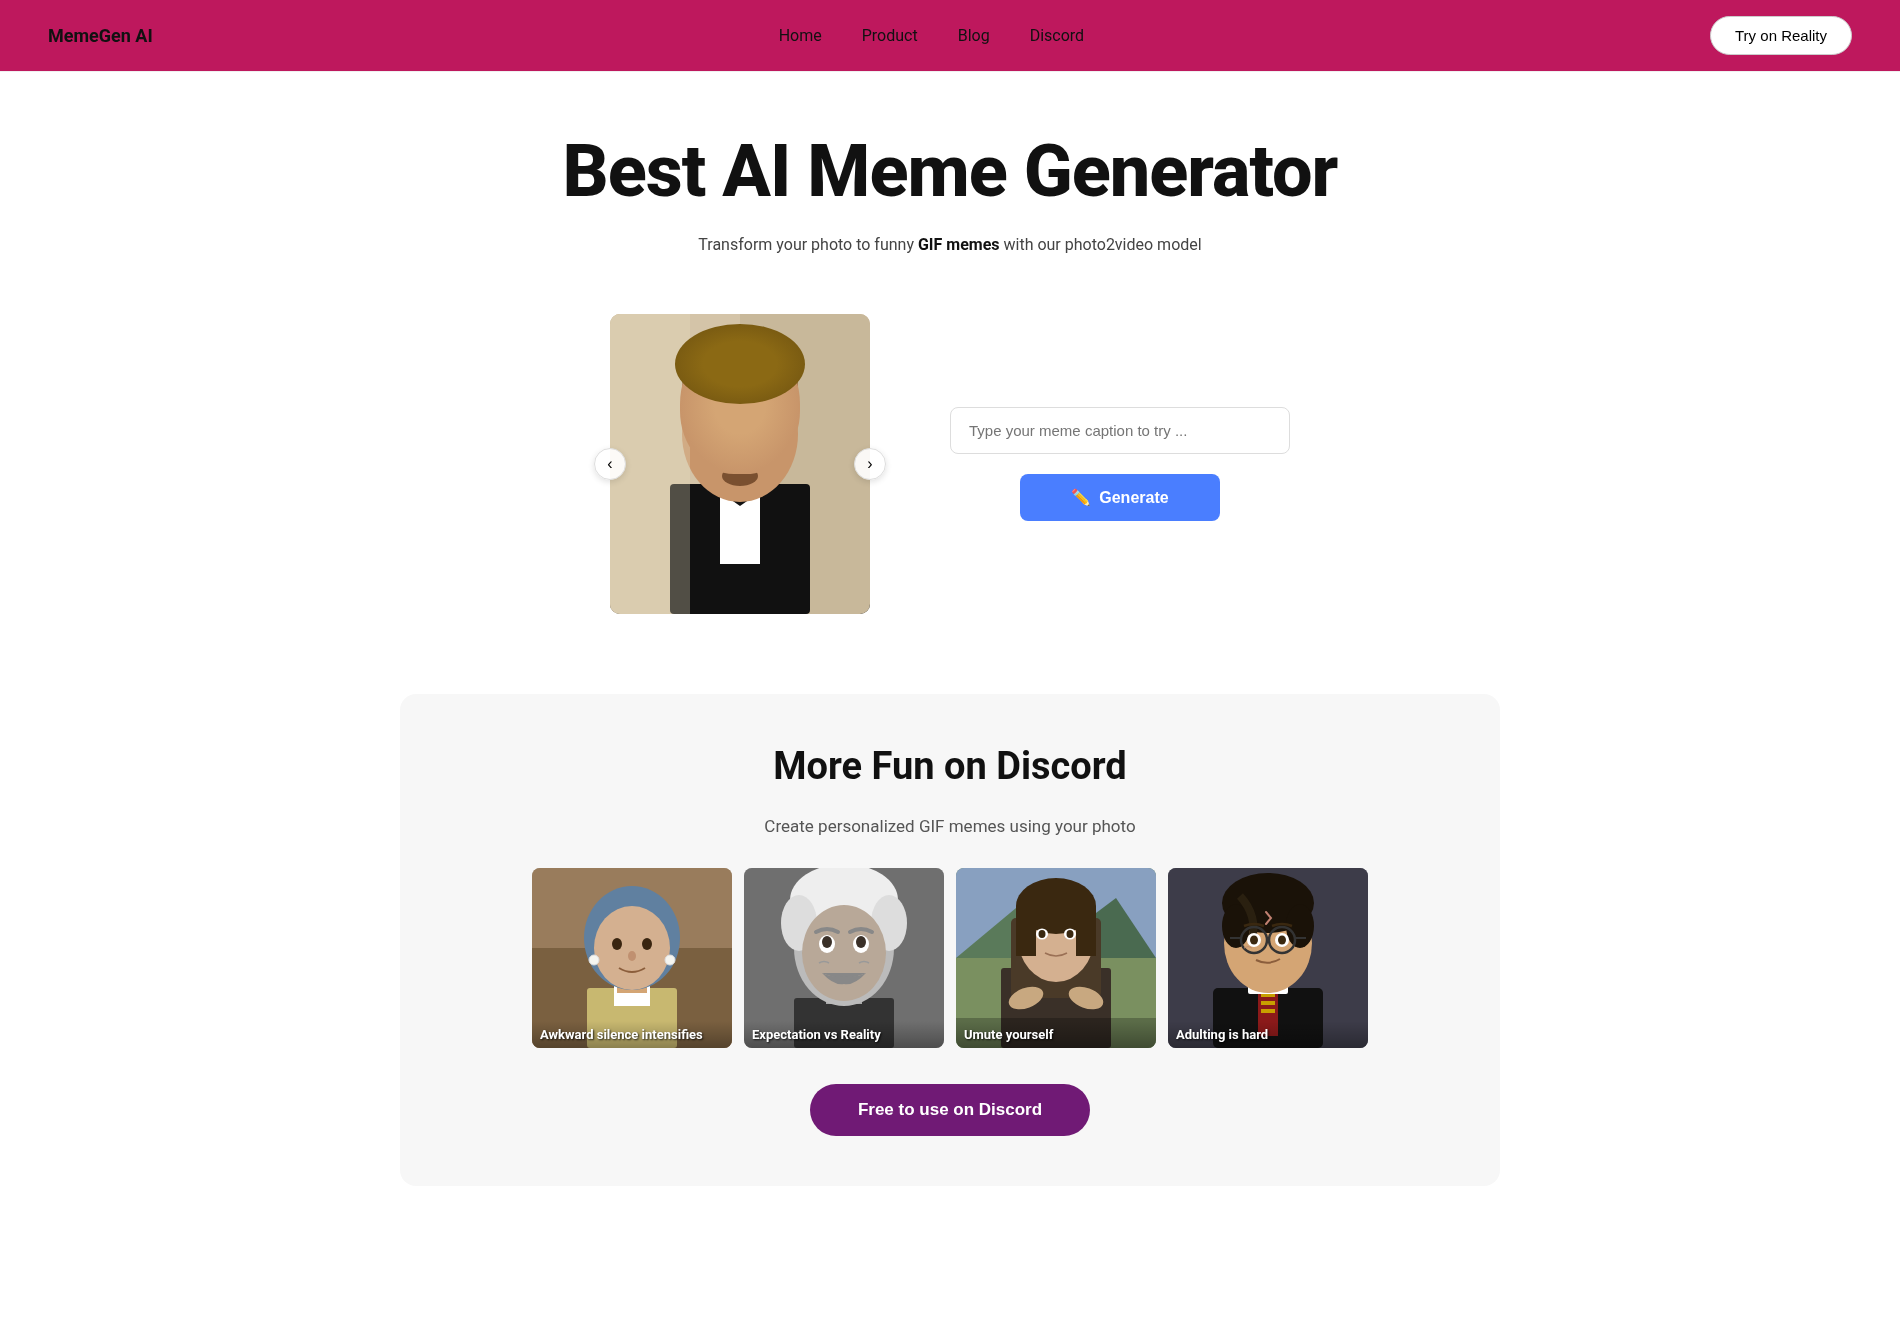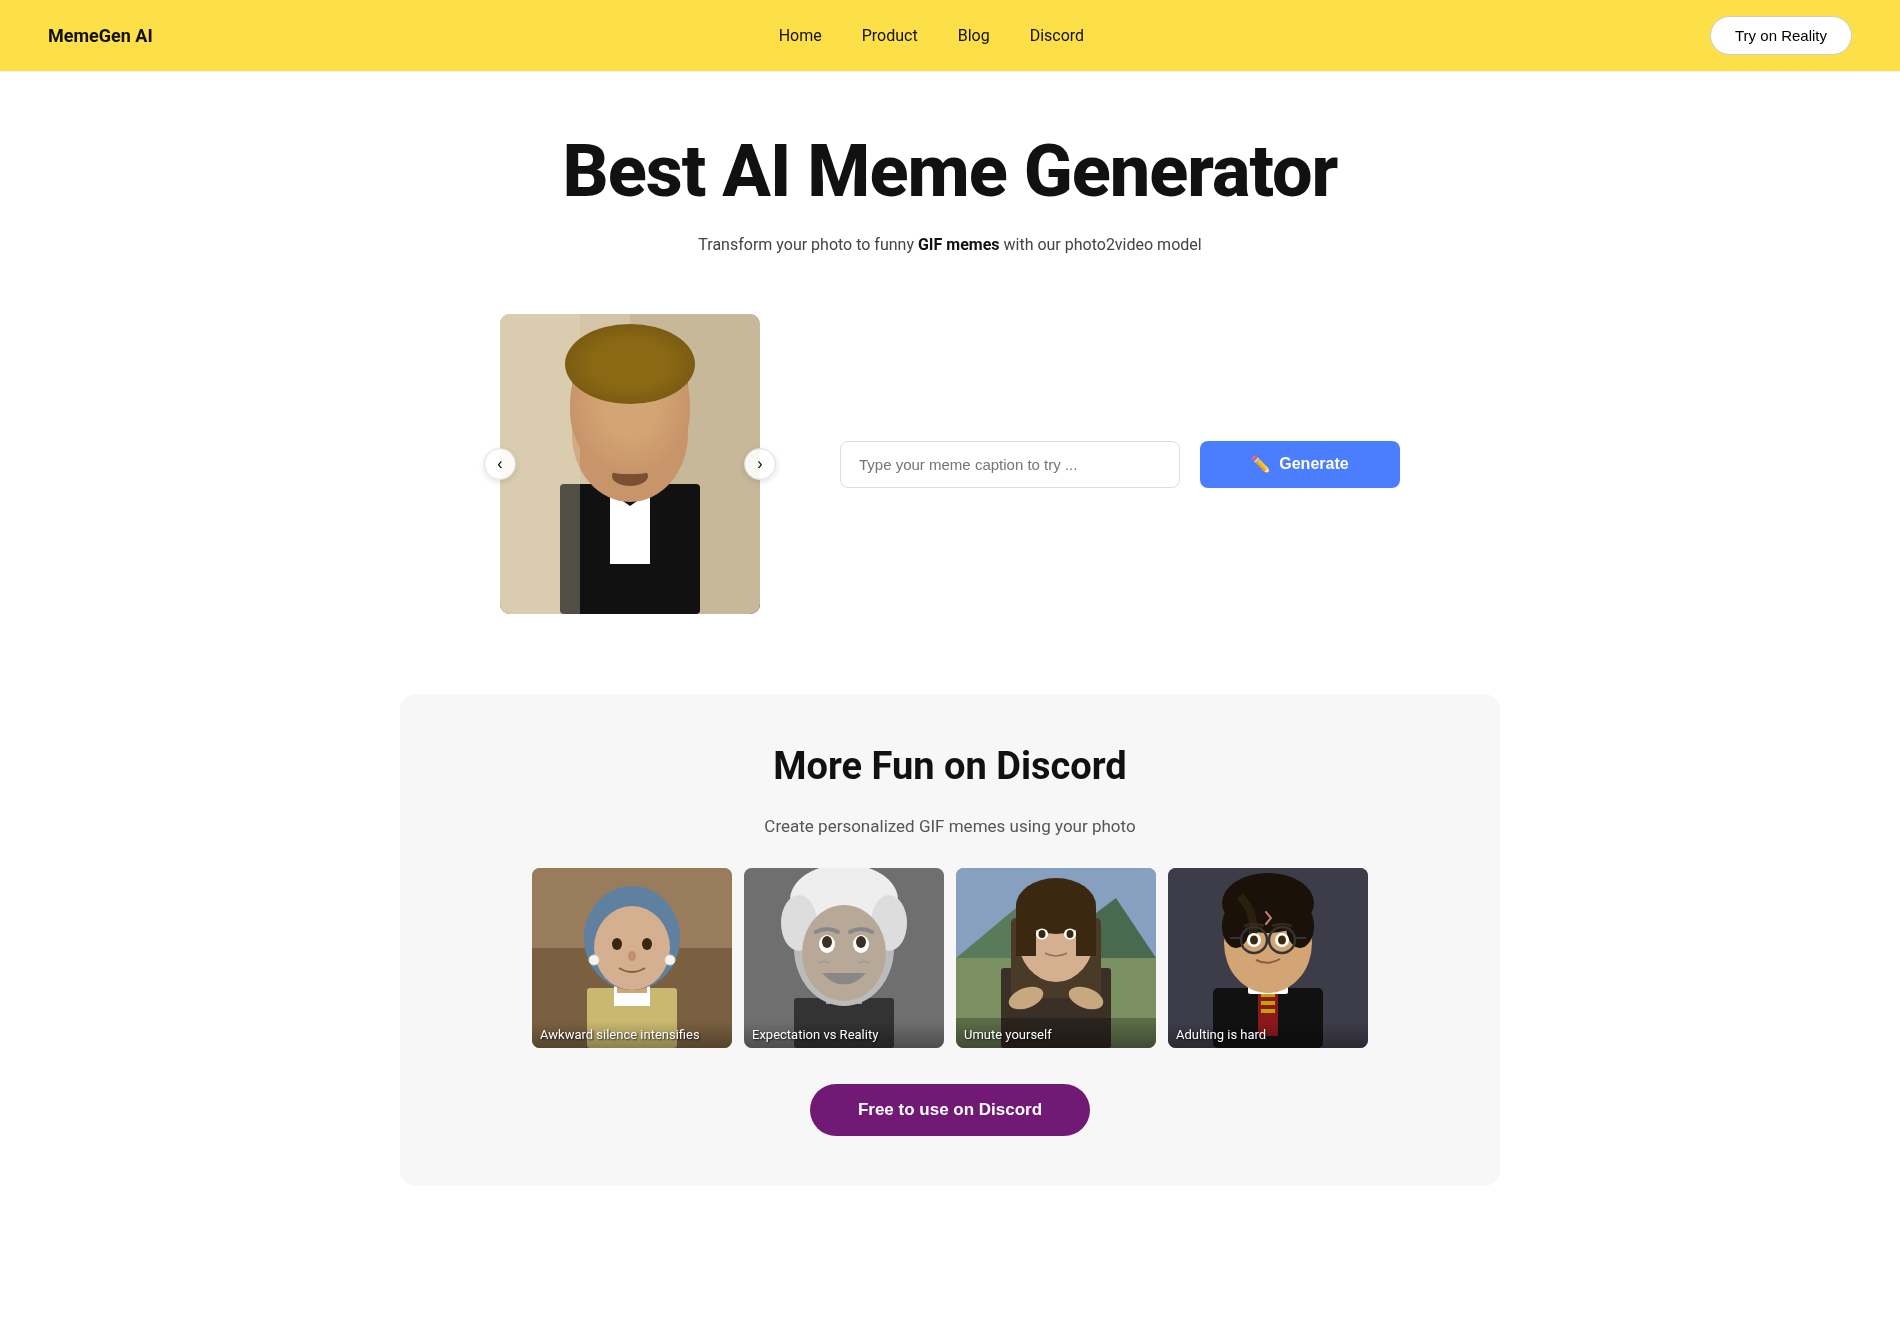--- a/index.html
+++ b/index.html
@@ -2,21 +2,21 @@
 <html><head>
   <meta charset="utf-8">
   <style>
     * { margin: 0; padding: 0; box-sizing: border-box; }
     body { font-family: -apple-system, BlinkMacSystemFont, 'Segoe UI', Roboto, sans-serif; background: #fff; color: #111; }
 
     
     nav {
       display: flex; align-items: center; justify-content: space-between;
       padding: 0 48px; height: 72px; border-bottom: 1px solid #f0f0f0;
-      position: sticky; top: 0; background: #fde047; z-index: 100;
+      position: sticky; top: 0; background: #be185d; z-index: 100;
     }
     .nav-logo { font-size: 18px; font-weight: 700; }
     .nav-links { display: flex; gap: 40px; }
     .nav-links a { text-decoration: none; color: #111; font-size: 16px; }
     .nav-cta {
       border: 1.5px solid #ccc; border-radius: 999px;
       padding: 10px 24px; font-size: 15px; background: #fff;
       cursor: pointer; font-weight: 500;
     }
 
@@ -55,21 +55,21 @@
     .carousel-btn {
       position: absolute; top: 50%; transform: translateY(-50%);
       width: 32px; height: 32px; border-radius: 50%;
       background: rgba(255,255,255,0.9); border: 1px solid #ddd;
       cursor: pointer; font-size: 16px; display: flex; align-items: center; justify-content: center;
       box-shadow: 0 2px 6px rgba(0,0,0,0.12);
     }
     .carousel-btn.prev { left: -16px; }
     .carousel-btn.next { right: -16px; }
 
-    .demo-controls { display: flex; flex-direction: row; align-items: center; gap: 20px; }
+    .demo-controls { display: flex; flex-direction: column; align-items: center; gap: 20px; }
     .caption-input {
       width: 340px; padding: 14px 18px; font-size: 15px;
       border: 1.5px solid #ddd; border-radius: 8px; outline: none;
       color: #999;
     }
     .generate-btn {
       background: #4A7EFF; color: #fff; border: none;
       padding: 14px 40px; border-radius: 8px; font-size: 16px;
       font-weight: 600; cursor: pointer; display: flex; align-items: center; gap: 8px;
       width: 200px; justify-content: center;
@@ -87,21 +87,21 @@
 
     .meme-grid {
       display: flex; gap: 12px; justify-content: center; margin-bottom: 36px;
     }
     .meme-card {
       width: 200px; height: 180px; border-radius: 8px; overflow: hidden;
       position: relative; flex-shrink: 0;
     }
     .meme-caption {
       position: absolute; bottom: 0; left: 0; right: 0;
-      padding: 6px 8px; font-size: 13px; font-weight: 400;
+      padding: 6px 8px; font-size: 13px; font-weight: 700;
       color: #fff; text-shadow: 1px 1px 2px rgba(0,0,0,0.8);
       text-align: left; background: linear-gradient(transparent, rgba(0,0,0,0.3));
     }
 
     .discord-cta {
       background: #701a75; color: #fff; border: none;
       padding: 16px 48px; border-radius: 999px; font-size: 17px;
       font-weight: 600; cursor: pointer;
     }
   </style>

